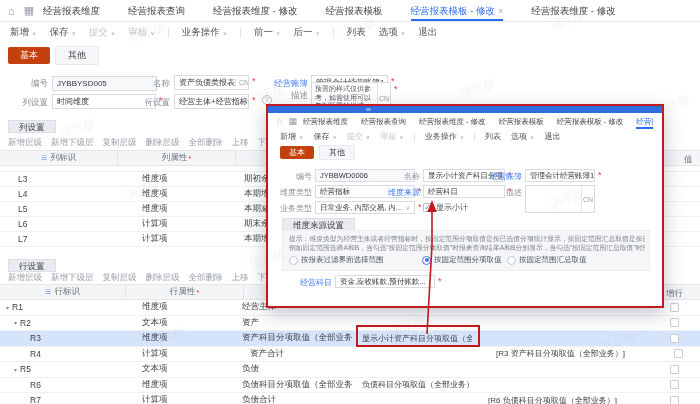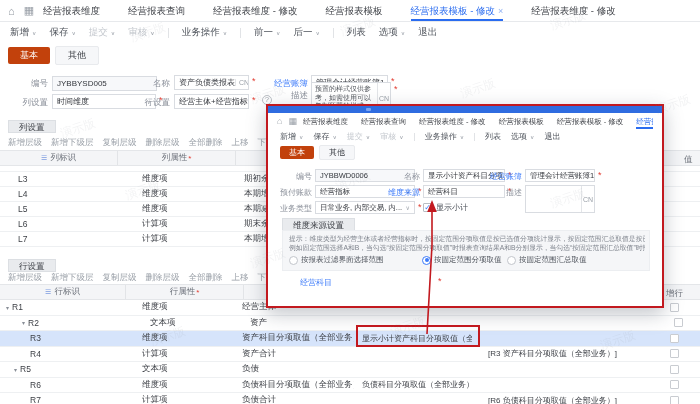--- a/index.html
+++ b/index.html
@@ -261,21 +261,21 @@
           <span class="g-cell" style="width: 118px; padding-left: 6px;"><span class="tree-caret">▾</span>R1</span>
           <span class="g-cell" style="width: 118px; padding-left: 24px;">维度项</span>
           <span class="g-cell" style="width: 118px; padding-left: 6px;">经营主体</span>
           <span class="g-cell" style="width: 118px; padding-left: 8px; font-size: 8px;"></span>
           <span class="g-cell" style="width: 176px; padding-left: 16px; font-size: 8px;"></span>
           <span class="g-cell" style="flex: 1 1 0%; justify-content: center;">
             <span class="row-cbx"></span>
           </span>
         </div>
         <div class="g-row" style="height: 15.5px;">
-          <span class="g-cell" style="width: 118px; padding-left: 14px; margin-left: 8px;"><span class="tree-caret">▾</span>R2</span>
+          <span class="g-cell" style="width: 118px; padding-left: 14px;"><span class="tree-caret">▾</span>R2</span>
           <span class="g-cell" style="width: 118px; padding-left: 24px;">文本项</span>
           <span class="g-cell" style="width: 118px; padding-left: 6px;">资产</span>
           <span class="g-cell" style="width: 118px; padding-left: 8px; font-size: 8px;"></span>
           <span class="g-cell" style="width: 176px; padding-left: 16px; font-size: 8px;"></span>
           <span class="g-cell" style="flex: 1 1 0%; justify-content: center;">
             <span class="row-cbx"></span>
           </span>
         </div>
         <div class="g-row selected" style="height: 15.5px;">
           <span class="g-cell" style="width: 118px; padding-left: 30px;">R3</span>
@@ -283,21 +283,21 @@
           <span class="g-cell" style="width: 118px; padding-left: 6px;">资产科目分项取值（全部业务）</span>
           <span class="g-cell" style="width: 118px; padding-left: 8px; font-size: 8px;">显示小计资产科目分项取值（全部业务）</span>
           <span class="g-cell" style="width: 176px; padding-left: 16px; font-size: 8px;"></span>
           <span class="g-cell" style="flex: 1 1 0%; justify-content: center;">
             <span class="row-cbx"></span>
           </span>
         </div>
         <div class="g-row" style="height: 15.5px;">
           <span class="g-cell" style="width: 118px; padding-left: 30px;">R4</span>
           <span class="g-cell" style="width: 118px; padding-left: 24px;">计算项</span>
-          <span class="g-cell" style="width: 118px; padding-left: 6px;">资产合计</span>
+          <span class="g-cell" style="width: 118px; padding-left: 6px; margin-left: 8px;">资产合计</span>
           <span class="g-cell" style="width: 118px; padding-left: 8px; font-size: 8px;"></span>
           <span class="g-cell" style="width: 176px; padding-left: 16px; font-size: 8px;">[R3 资产科目分项取值（全部业务）]</span>
           <span class="g-cell" style="flex: 1 1 0%; justify-content: center;">
             <span class="row-cbx"></span>
           </span>
         </div>
         <div class="g-row" style="height: 15.5px;">
           <span class="g-cell" style="width: 118px; padding-left: 14px;"><span class="tree-caret">▾</span>R5</span>
           <span class="g-cell" style="width: 118px; padding-left: 24px;">文本项</span>
           <span class="g-cell" style="width: 118px; padding-left: 6px;">负债</span>
@@ -374,21 +374,21 @@
           <span>显示小计资产科目分项...</span>
         </div>
       <span class="req" style="left:240px;top:4px;">*</span>
 
       <span class="f-label link" style="left:212px;top:5px;width:42px;">经营账簿</span>
       <div class="f-box" style="left:257px;top:3px;width:70px;">
           <span>管理会计经营账簿1</span>
         </div>
       <span class="req" style="left:330px;top:4px;">*</span>
 
-      <span class="f-label" style="left:8px;top:21px;width:36px;">预付账款</span>
+      <span class="f-label" style="left:8px;top:21px;width:36px;">维度类型</span>
       <div class="f-box" style="left:47px;top:19px;width:100px;">
           <span>经营指标</span>
           <span class="dd">∨</span>
         </div>
       <span class="req" style="left:150px;top:20px;">*</span>
 
       <span class="f-label link" style="left:116px;top:21px;width:36px;">维度来源</span>
       <div class="f-box" style="left:155px;top:19px;width:82px;">
           <span>经营科目</span>
         </div>
@@ -426,20 +426,23 @@
           <span class="radio on"></span>
           <span style="font-size: 7.5px; color: rgb(78, 83, 91);">按固定范围分项取值</span>
         </span>
         <span class="radio-item" style="left: 224px; top: 24px;">
           <span class="radio"></span>
           <span style="font-size: 7.5px; color: rgb(78, 83, 91);">按固定范围汇总取值</span>
         </span>
       </div>
 
     <span class="f-label link" style="left:28px;top:171px;width:36px;font-size:8px;">经营科目</span>
+    <div class="f-box" style="left:67px;top:169px;width:100px;height:13px;font-size:7.5px;">
+        <span>资金,应收账款,预付账款...</span>
+      </div>
     <span class="req" style="left:170px;top:170px;">*</span>
   </div>
 
   <div id="red-cell-box"></div>
   <svg id="arrow-overlay" viewBox="0 0 700 404">
     <path d="M427,334 L432,245 L432,210" stroke="#c2191f" stroke-width="1.6" fill="none"></path>
     <polygon points="432,200 427.2,212 436.8,212" fill="#c2191f"></polygon>
   </svg>
   <div id="watermarks">
       <span class="wm" style="left: 130px; top: 24px;">演示版</span>

